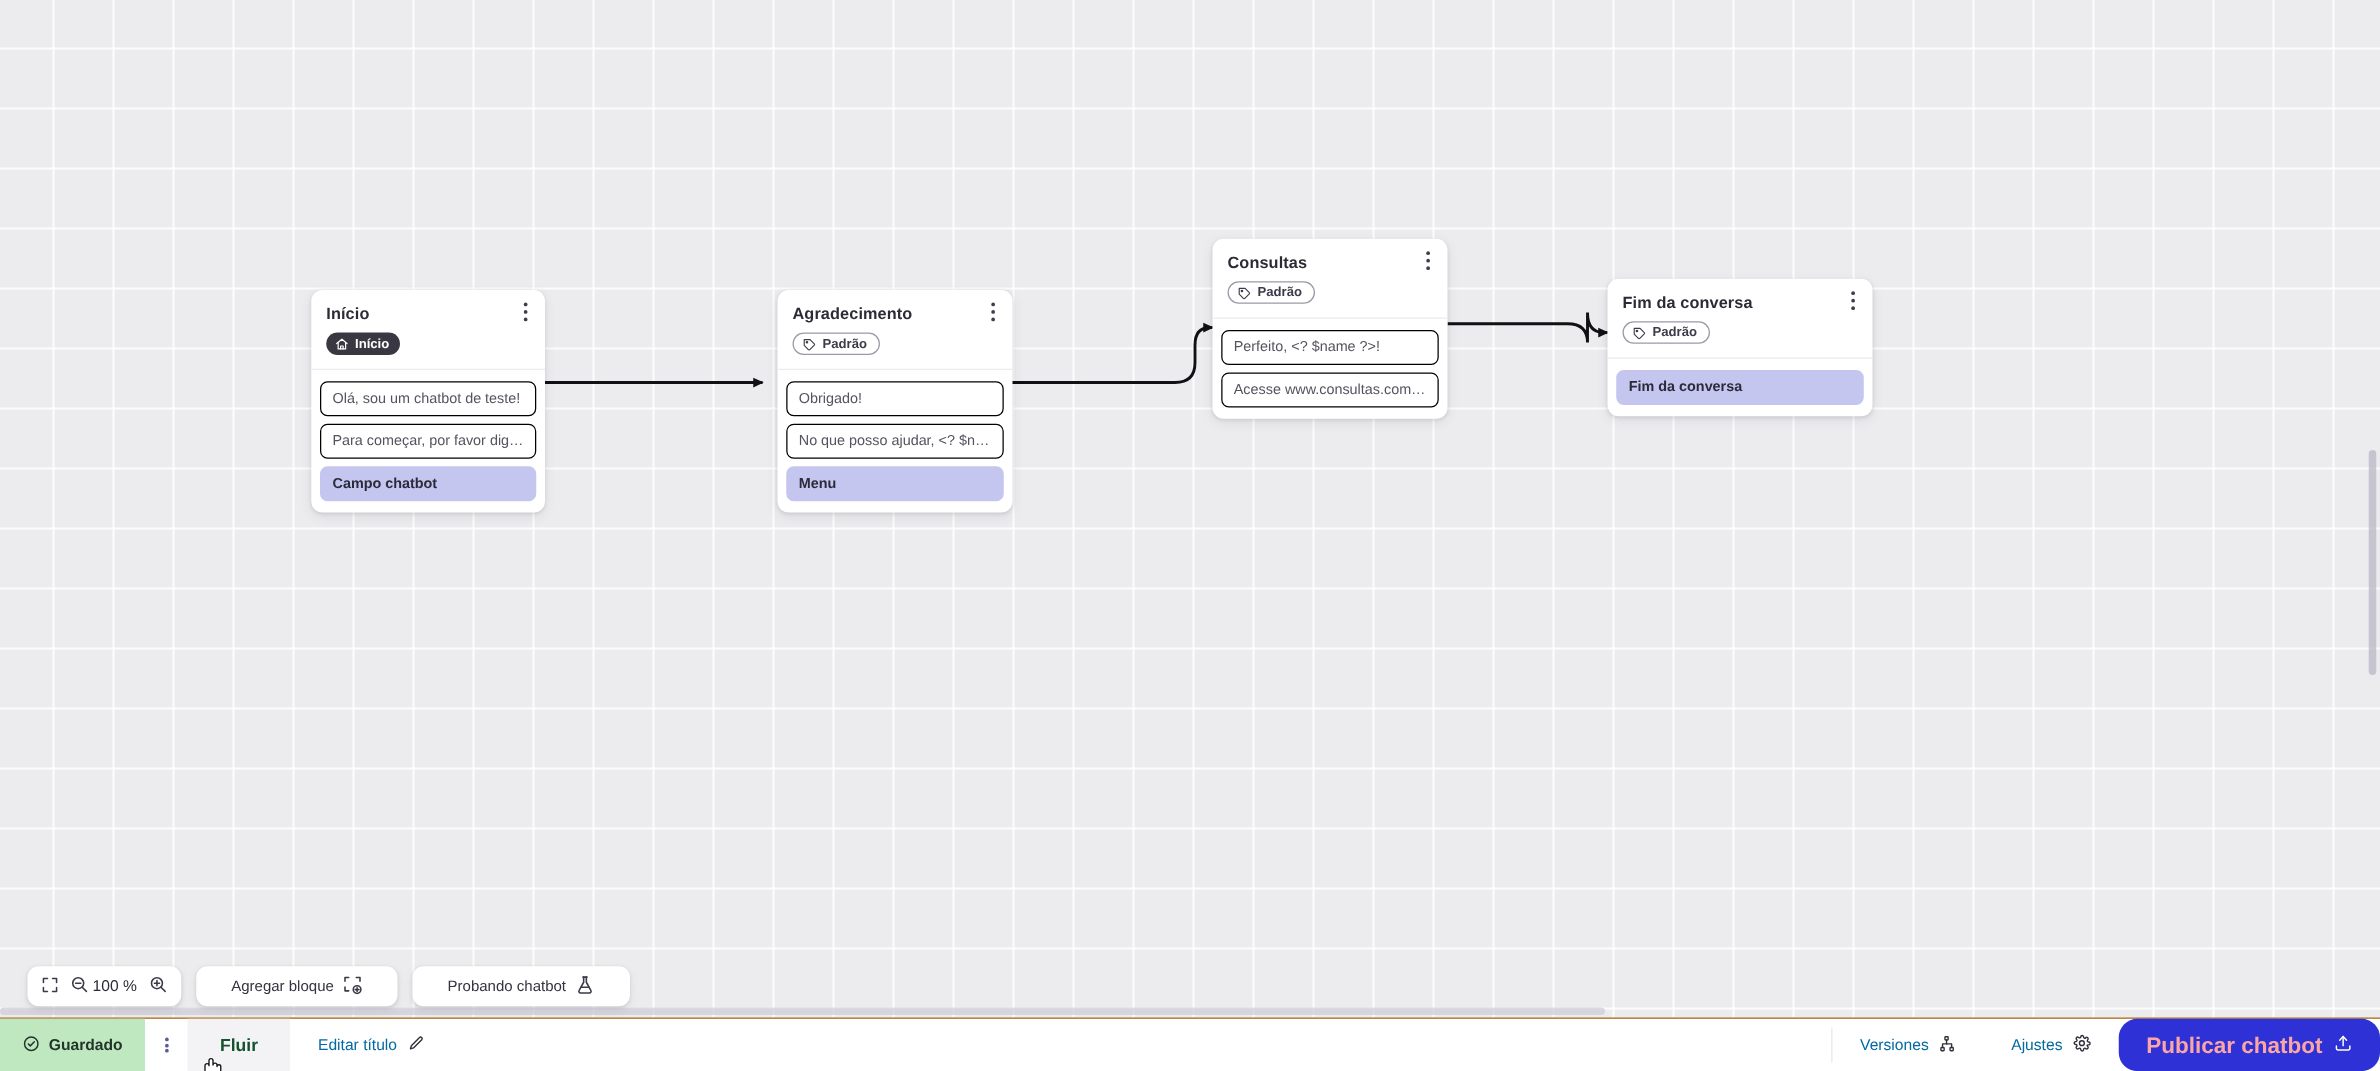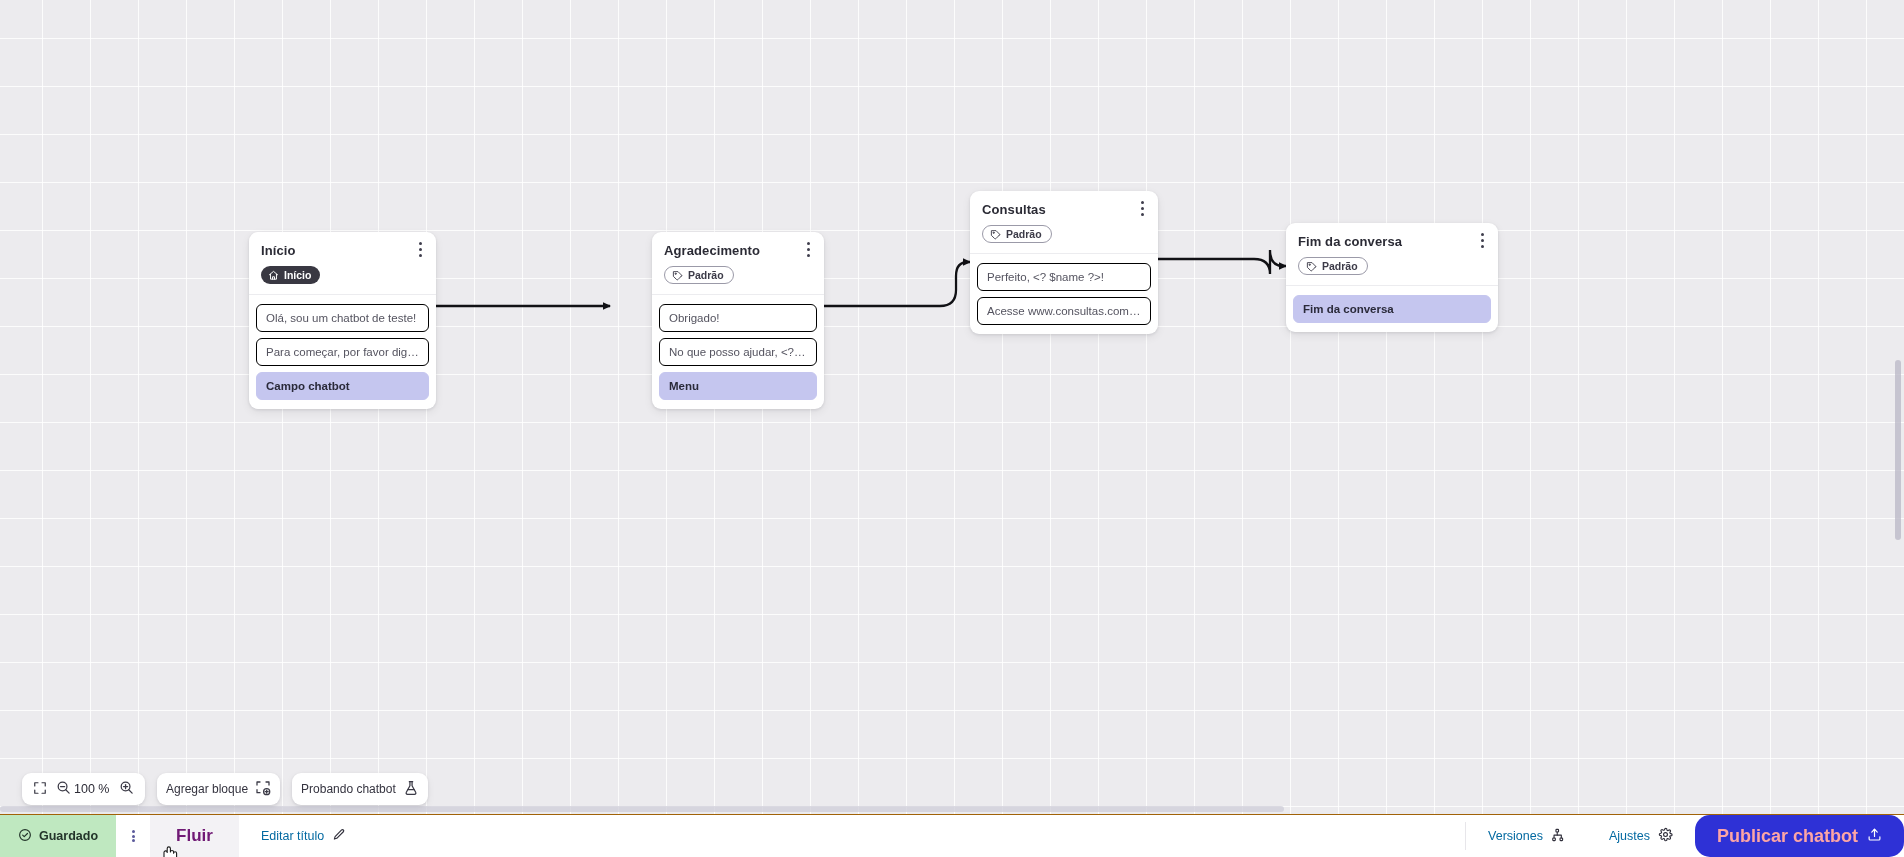--- a/index.html
+++ b/index.html
@@ -86,21 +86,21 @@
 
   
   .toolbar { position: absolute; left: 22px; bottom: 52px; display: flex; gap: 12px; align-items: center; }
   .tb-group {
     background: #ffffff; border-radius: 9px;
     box-shadow: 0 1px 3px rgba(17,17,26,0.10), 0 3px 9px rgba(17,17,26,0.06);
     height: 32px; display: flex; align-items: center;
   }
   .tb-btn {
     height: 32px; display: flex; align-items: center; gap: 7px;
-    padding: 0 9px; font-size: 12px; color: #34333f; cursor: pointer;
+    padding: 0 28px; font-size: 12px; color: #34333f; cursor: pointer;
     white-space: nowrap;
   }
   .zoom-val { font-size: 12.5px; color: #2c2b36; min-width: 42px; text-align: left; }
 
   
   .statusbar {
     position: absolute; left: 0; bottom: 0; width: 1904px; height: 43px;
     background: #ffffff; border-top: 1px solid #a16207;
     display: flex; align-items: stretch;
   }
@@ -108,21 +108,21 @@
     background: #bfe8c0; color: #23352a;
     display: flex; align-items: center; gap: 7px;
     padding: 0 18px; font-size: 12.5px; font-weight: bold;
   }
   .sb-dots { width: 34px; display: flex; align-items: center; justify-content: center; cursor: pointer; }
   .sb-dots i { display:block; width:3px; height:3px; border-radius:50%; background:#5b5a9b; margin:1.6px 0; }
   .tab-active {
     position: relative;
     background: #f3f2f5;
     display: flex; align-items: center; padding: 0 26px;
-    font-size: 17px; color: #701a75; font-weight: bold; cursor: pointer;
+    font-size: 14px; color: #14532d; font-weight: bold; cursor: pointer;
   }
   .sb-item {
     display: flex; align-items: center; gap: 8px; padding: 0 22px;
     font-size: 12.5px; color: #0369a1; cursor: pointer; white-space: nowrap;
   }
   .sb-divider { width: 1px; background: #e7e6ea; margin: 7px 0; }
   .spacer { flex: 1; }
   .publish {
     background: #2e31d6; color: #fca5a5;
     display: flex; align-items: center; gap: 9px;
@@ -184,21 +184,21 @@
         </span>
       </div>
       <div class="node-sep"></div>
       <div class="rows">
         <div class="row">Olá, sou um chatbot de teste!</div>
         <div class="row">Para começar, por favor digite o ...</div>
         <div class="row purple">Campo chatbot</div>
       </div>
     </div>
 
-    <div class="node" id="node-1" style="left:652px; top:232px; width:172px;">
+    <div class="node" id="node-1" style="left:622px; top:232px; width:188px;">
       <div class="node-head">
         <div class="node-title">Agradecimento</div>
         <div class="dots">
             <i></i>
             <i></i>
             <i></i>
           </div>
       </div>
       <div class="badge-row">
         <span class="badge-default">

